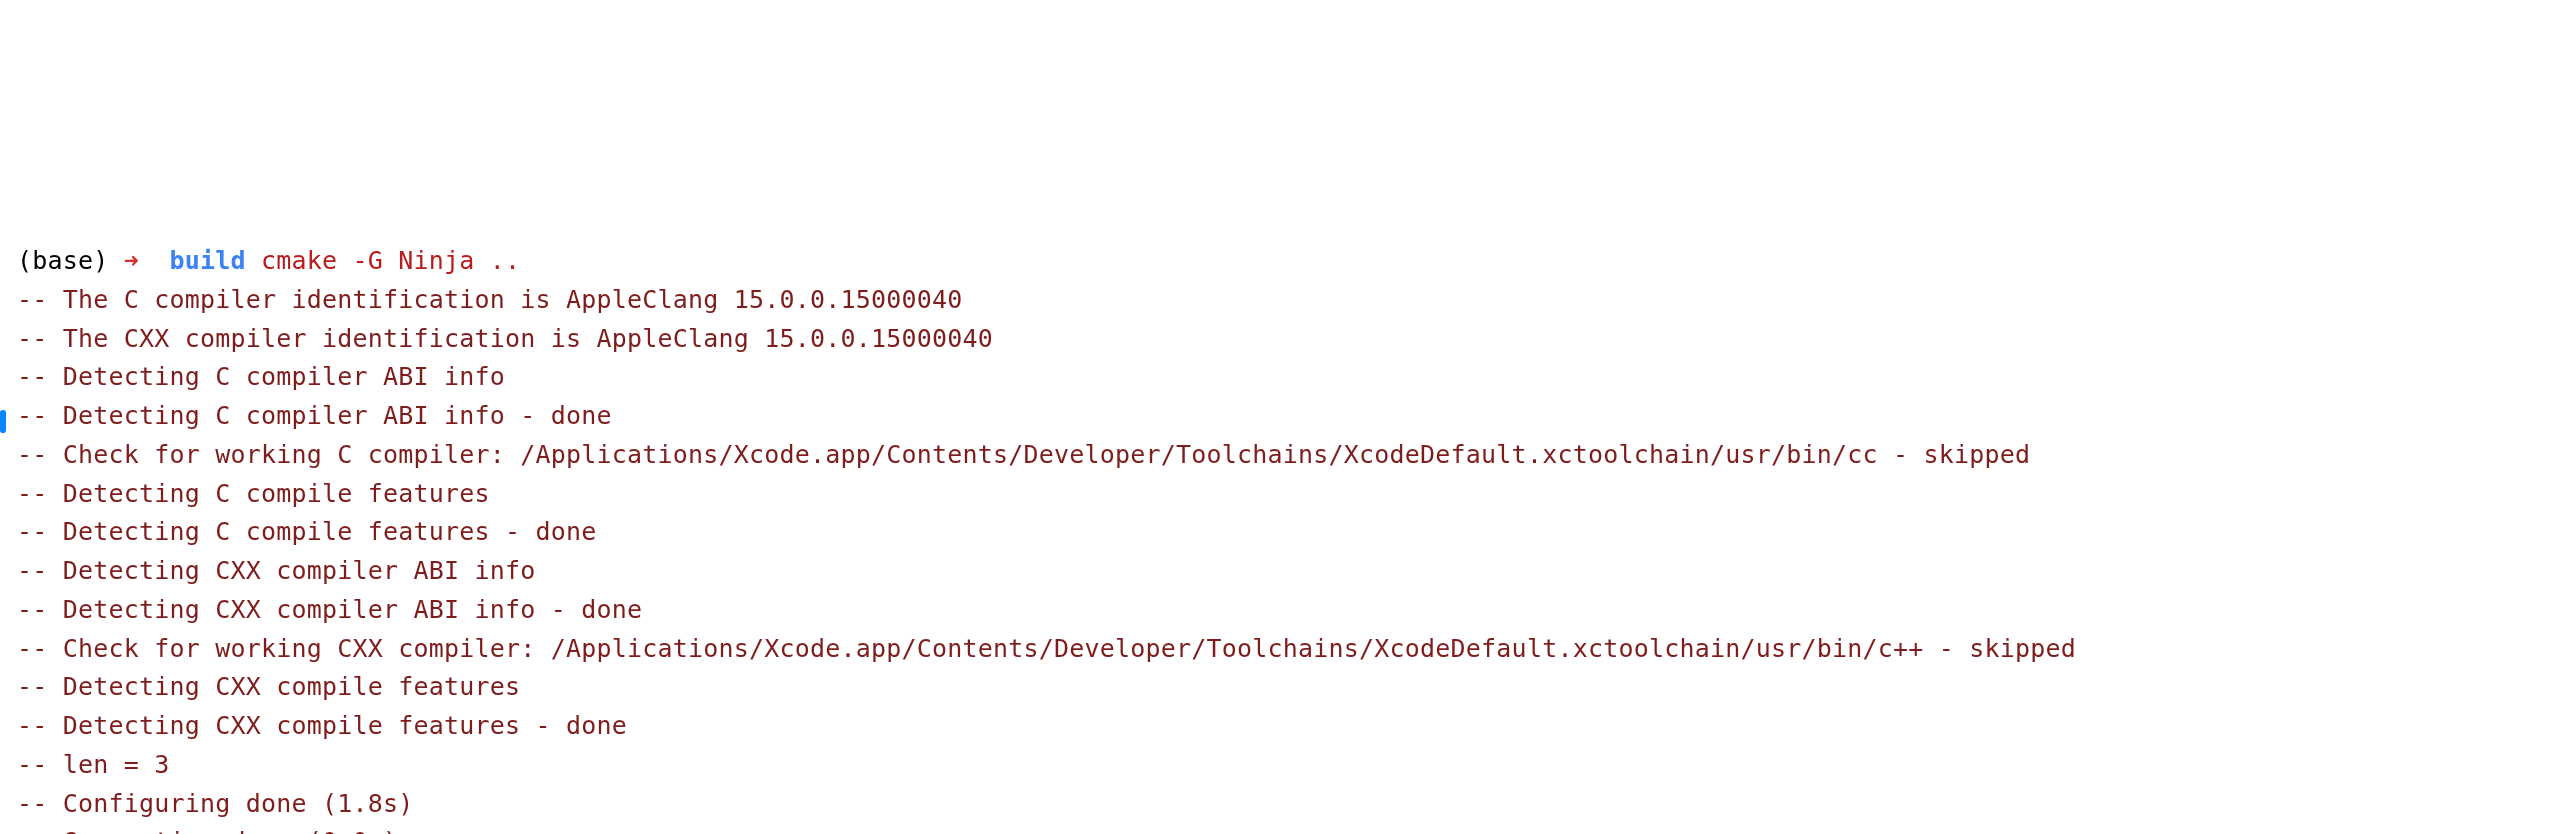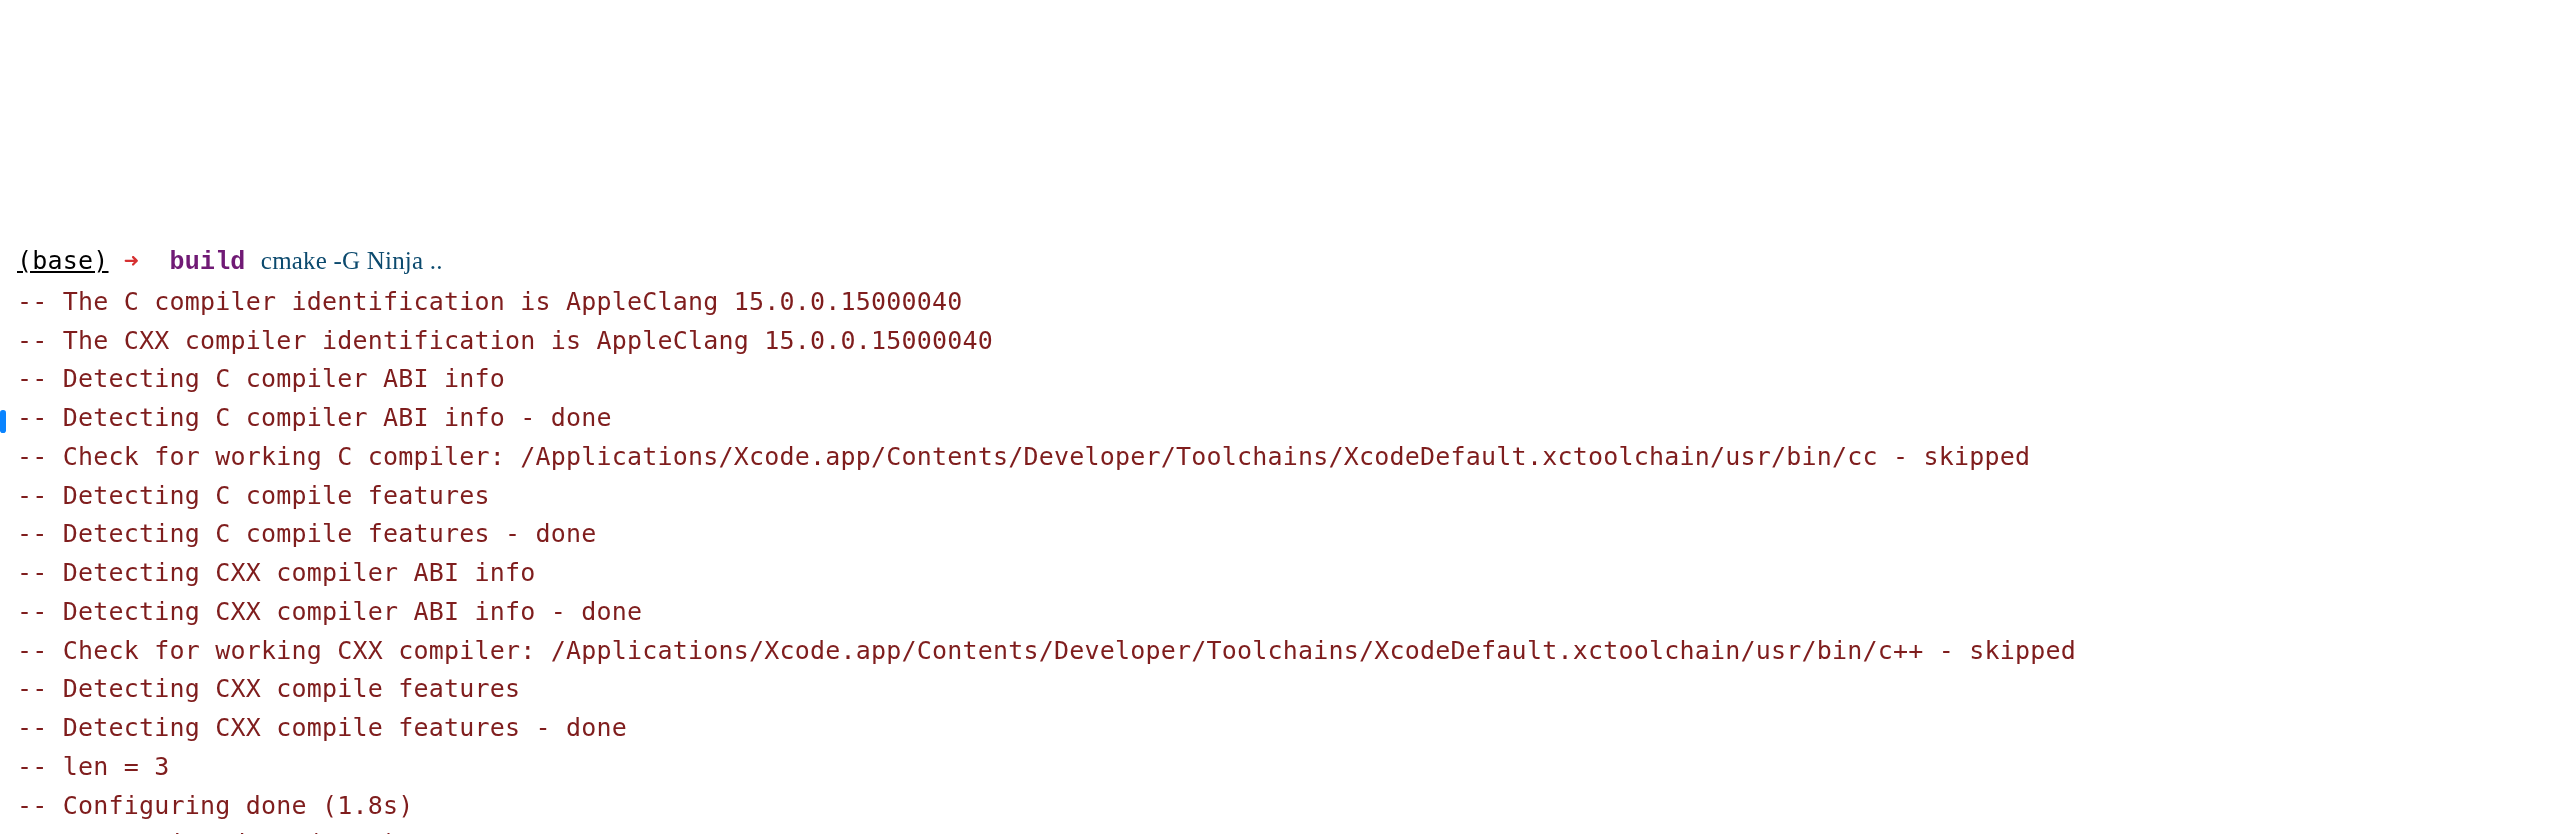--- a/index.html
+++ b/index.html
@@ -18,34 +18,31 @@
       letter-spacing: 0.2px;
     }
     .terminal {
       display: block;
     }
     .prompt-line {
       display: block;
     }
     .prompt-env {
       color: #000000;
-      text-decoration: underline;
     }
     .prompt-arrow {
       color: #d63031;
       font-weight: bold;
     }
     .prompt-dir {
-      color: #701a75;
+      color: #3b82f6;
       font-weight: bold;
-      font-family: Liberation Mono, monospace;
     }
     .prompt-cmd {
-      color: #0c4a6e;
-      font-family: Liberation Serif, serif;
+      color: #b91c1c;
     }
     .output-line {
       display: block;
       color: #7f1d1d;
     }
     .marker {
       position: absolute;
       left: 0;
       top: 410px;
       width: 5.7px;

